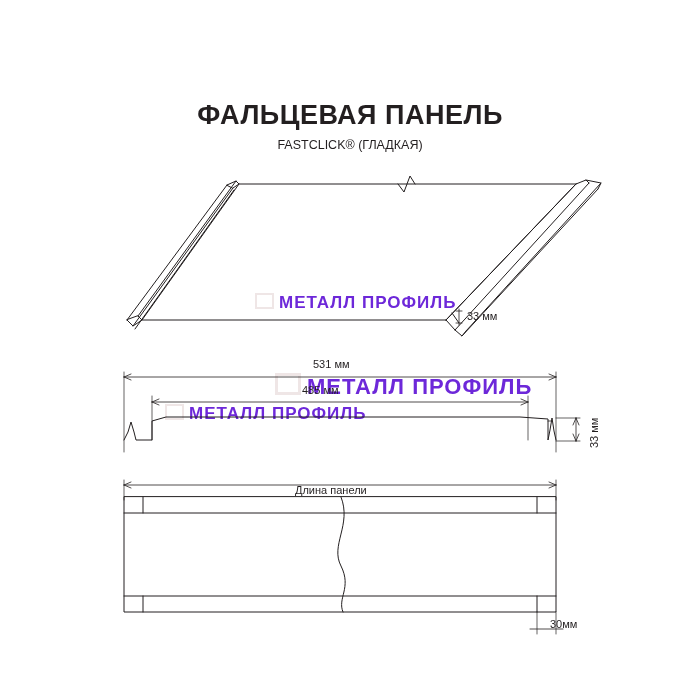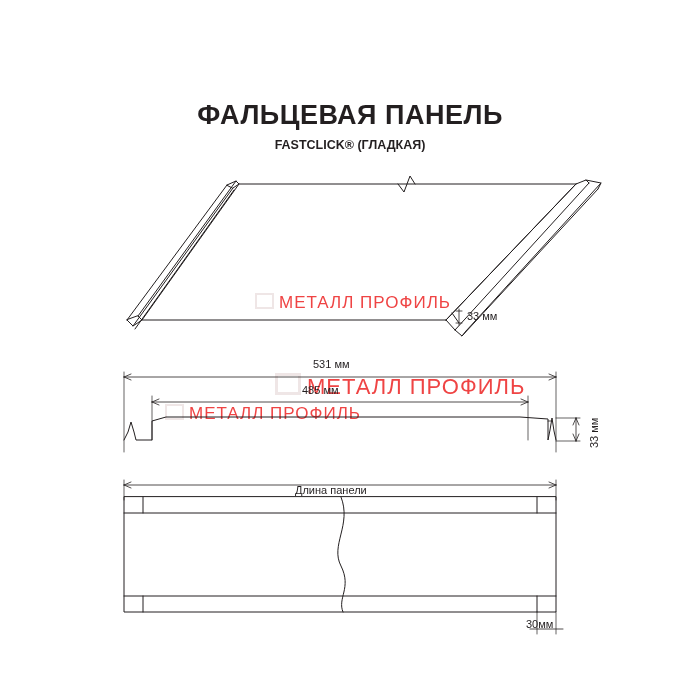--- a/index.html
+++ b/index.html
@@ -31,37 +31,37 @@
     font-weight: bold;
     letter-spacing: 0.5px;
   }
   .subtitle {
     position: absolute;
     left: 0;
     top: 138px;
     width: 700px;
     text-align: center;
     font-size: 12.5px;
-    font-weight: bold;
+    font-weight: normal;
   }
   .lbl {
     position: absolute;
     font-size: 11px;
     color: #231f20;
     white-space: nowrap;
   }
   .lbl.vert {
     transform: rotate(-90deg);
     transform-origin: left top;
   }
   .wm {
     position: absolute;
     white-space: nowrap;
-    color: #ef4444;
-    font-weight: normal;
+    color: #6d28d9;
+    font-weight: bold;
     letter-spacing: 1px;
     user-select: none;
   }
   .wm .sq {
     display: inline-block;
     width: 0.9em; height: 0.72em;
     border: 0.16em solid #efe6e6;
     margin-right: 0.28em;
     position: relative;
     top: 0.04em;
@@ -178,13 +178,13 @@
 <div class="lbl" style="left:467px; top:310px;">33 мм</div>
 
 <div class="lbl" style="left:313px; top:358px;">531 мм</div>
 
 <div class="lbl" style="left:302px; top:384px;">485 мм</div>
 
 <div class="lbl vert" style="left:588px; top:448px;">33 мм</div>
 
 <div class="lbl" style="left:295px; top:484px;">Длина панели</div>
 
-<div class="lbl" style="left:526px; top:618px;">30мм</div>
+<div class="lbl" style="left:550px; top:618px;">30мм</div>
 
 </body></html>

